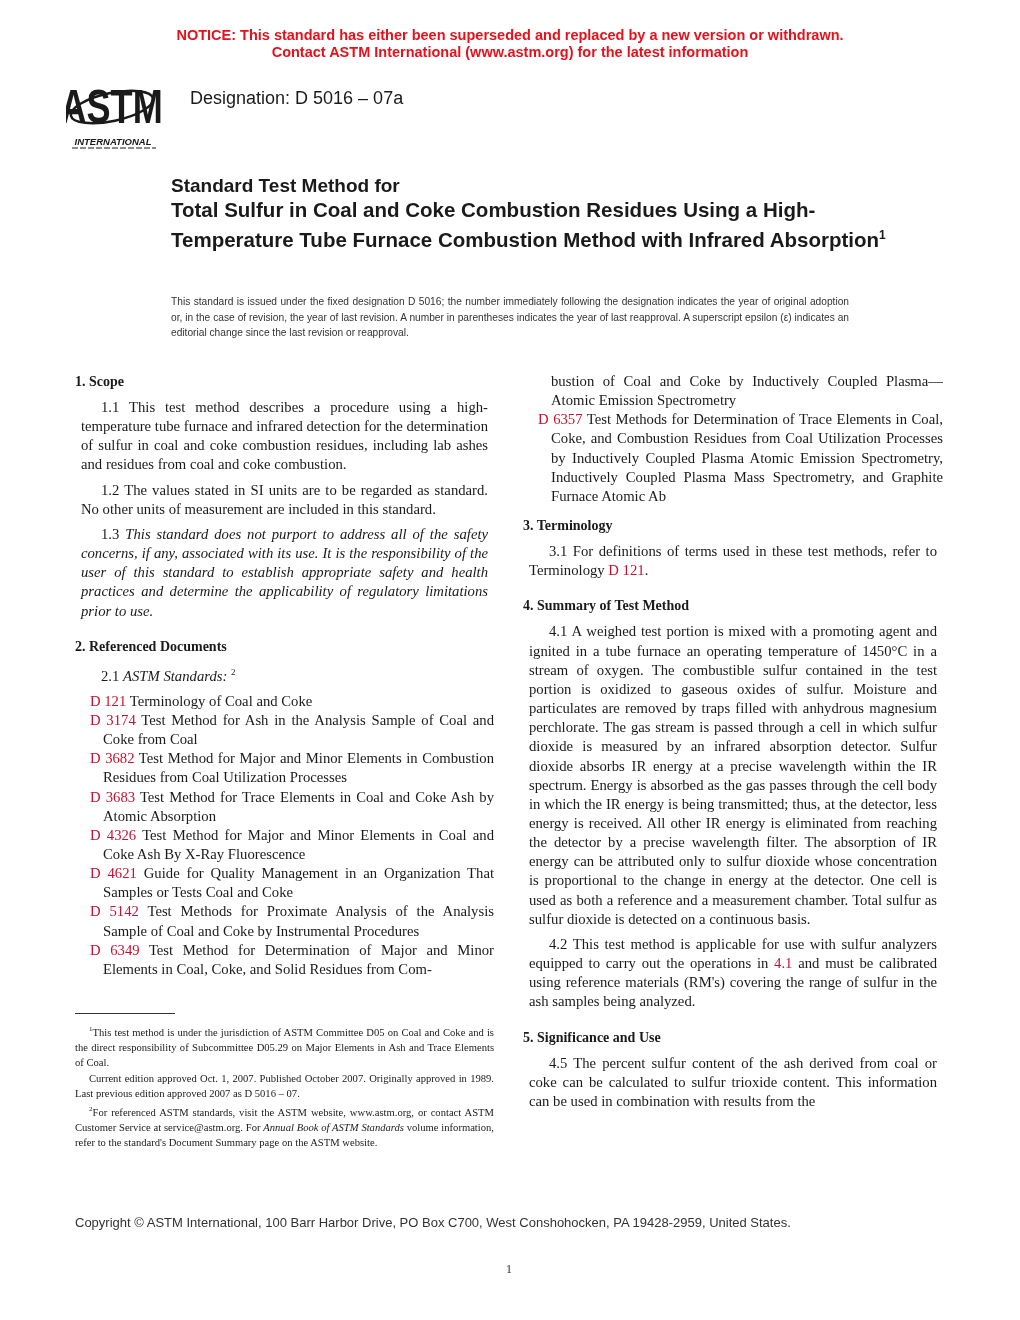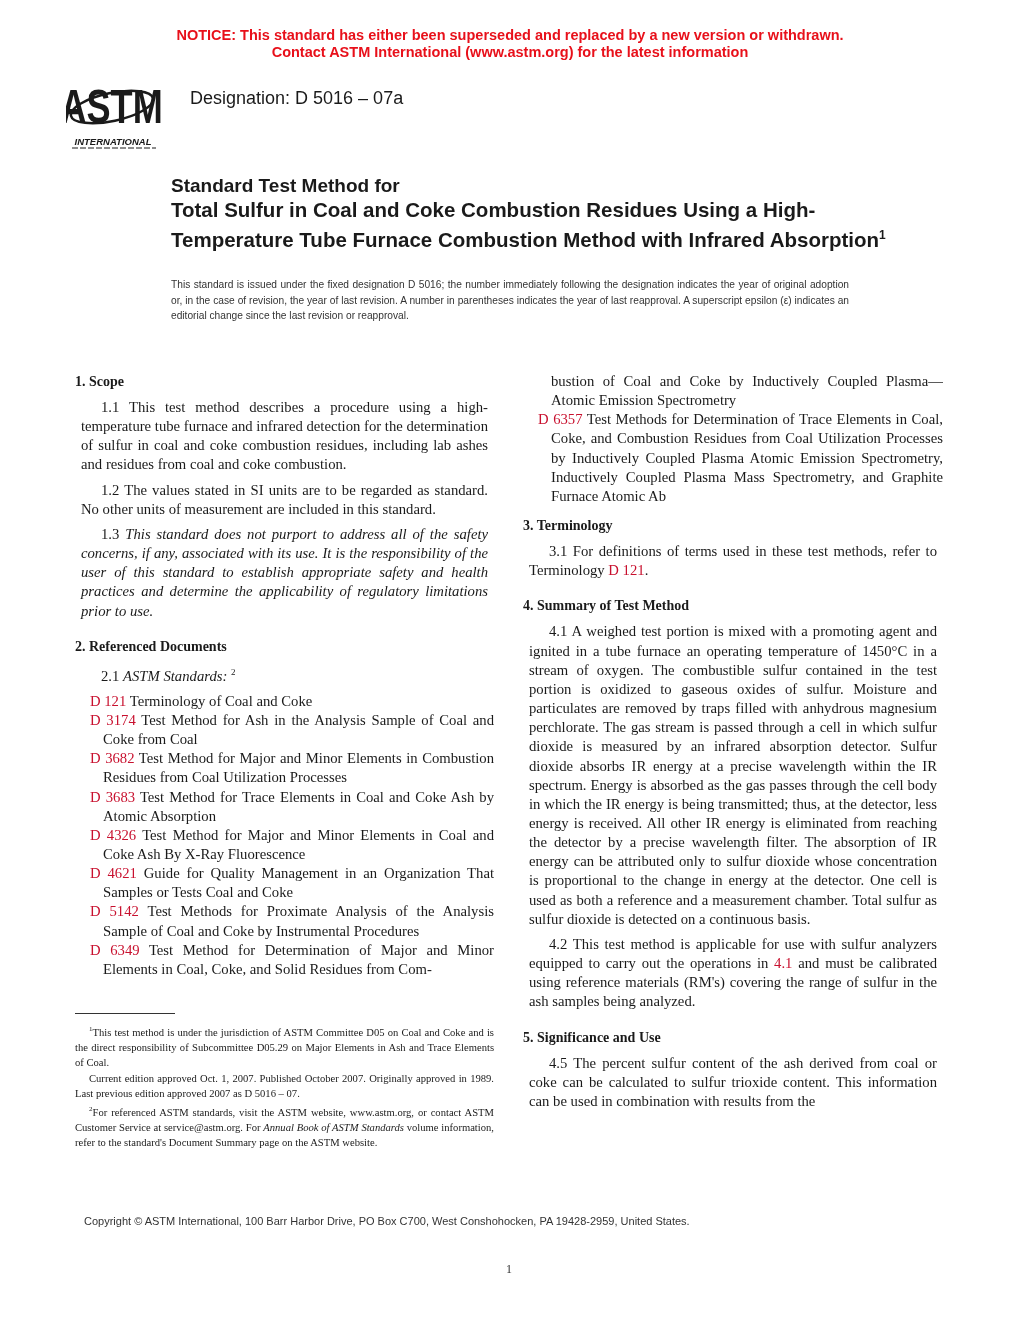--- a/index.html
+++ b/index.html
@@ -11,41 +11,41 @@
 
   #logo { position:absolute; left:66px; top:73px; width:96px; height:76px; }
   #designation { position:absolute; left:190px; top:88px; font-family:"Liberation Sans", sans-serif;
                  font-size:18px; color:#1a1a1a; }
 
   #title-block { position:absolute; left:171px; top:174px; font-family:"Liberation Sans", sans-serif; color:#1a1a1a; }
   #title-pre { font-size:19px; font-weight:bold; line-height:24px; }
   #title-main { font-size:20.5px; font-weight:bold; line-height:24.5px; width:720px; }
   #title-main sup { font-size:12px; }
 
-  #intro { position:absolute; left:171px; top:277px; width:678px; font-family:"Liberation Sans", sans-serif;
+  #intro { position:absolute; left:171px; top:294px; width:678px; font-family:"Liberation Sans", sans-serif;
            font-size:10.2px; line-height:15.5px; color:#333; text-align:justify; }
 
   .col { position:absolute; font-family:"Liberation Serif", serif; font-size:14.7px; line-height:19.15px; color:#1a1a1a; }
   #col-left { left:75px; top:372px; width:419px; }
   #col-right { left:523px; top:372px; width:420px; }
 
   h2.sec { font-size:14px; font-weight:bold; margin:0 0 6px 0; line-height:20px; }
   p.para { margin:6px; text-indent:20px; text-align:justify; }
   .ref { margin:0; padding-left:28px; text-indent:-13px; text-align:justify; }
   .ref .code, .link { color:#c8102e; }
   .refcont { margin:0; padding-left:28px; text-align:justify; }
   .gap { height:10px; }
 
   #footnote-rule { position:absolute; left:75px; top:1013px; width:100px; border-top:1px solid #333; }
   #footnotes { position:absolute; left:75px; top:1022px; width:419px; font-family:"Liberation Serif", serif;
                font-size:10.6px; line-height:15.4px; color:#1a1a1a; }
   #footnotes p { margin:0; text-indent:14px; text-align:justify; }
   #footnotes sup { font-size:7px; }
 
-  #copyright { position:absolute; left:84px; top:1215px; font-family:"Liberation Sans", sans-serif; font-size:11px; color:#333; }
+  #copyright { position:absolute; left:75px; top:1215px; font-family:"Liberation Sans", sans-serif; font-size:13px; color:#333; }
   #page-number { position:absolute; left:506px; top:1262px; font-family:"Liberation Serif", serif; font-size:12px; color:#333; }
 </style>
 </head>
 <body>
 
 <div id="notice">
   <div>NOTICE: This standard has either been superseded and replaced by a new version or withdrawn.</div>
   <div>Contact ASTM International (www.astm.org) for the latest information</div>
 </div>
 

